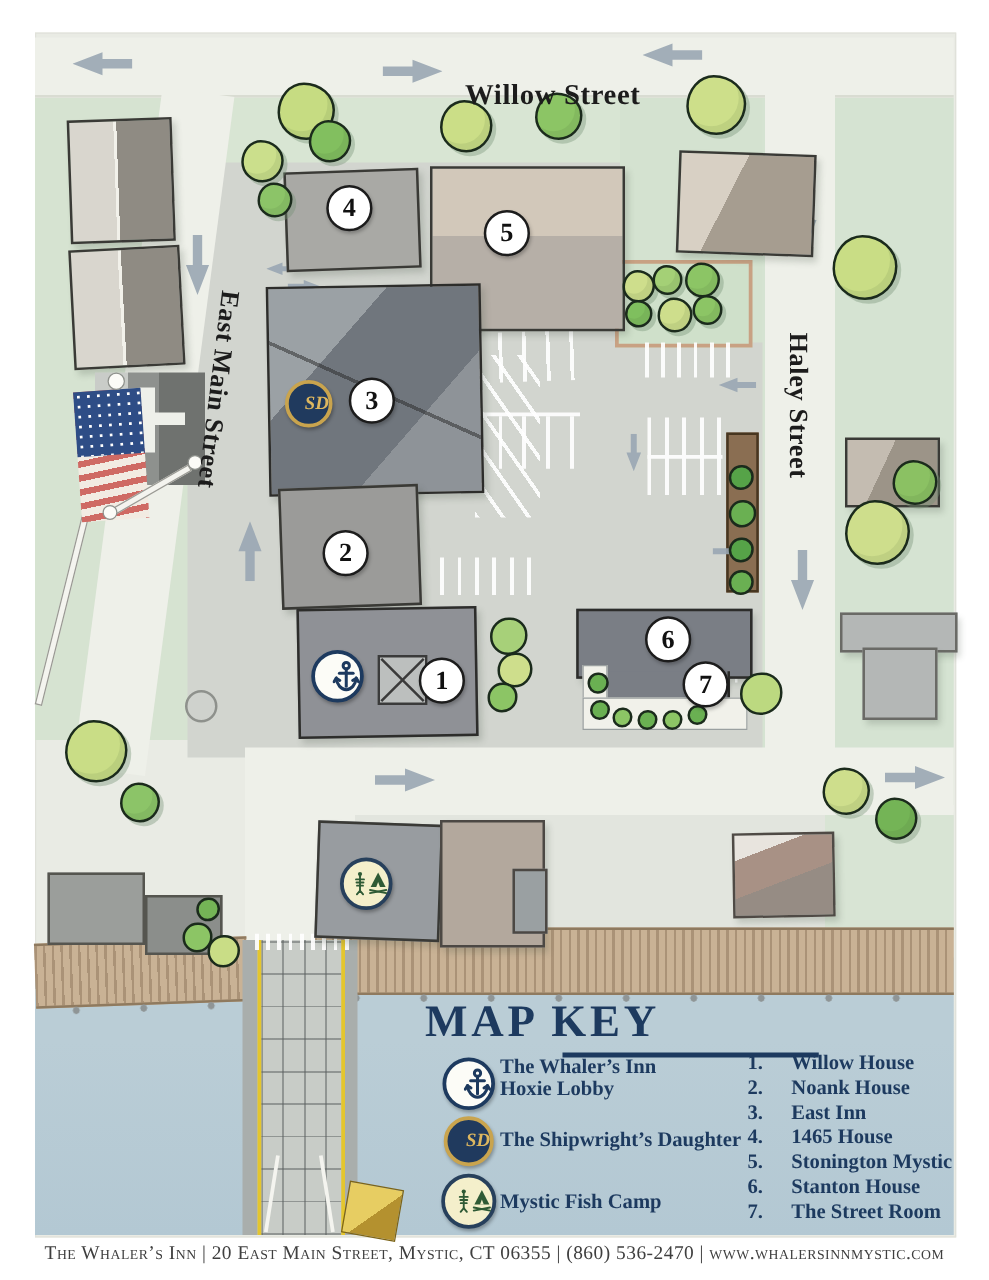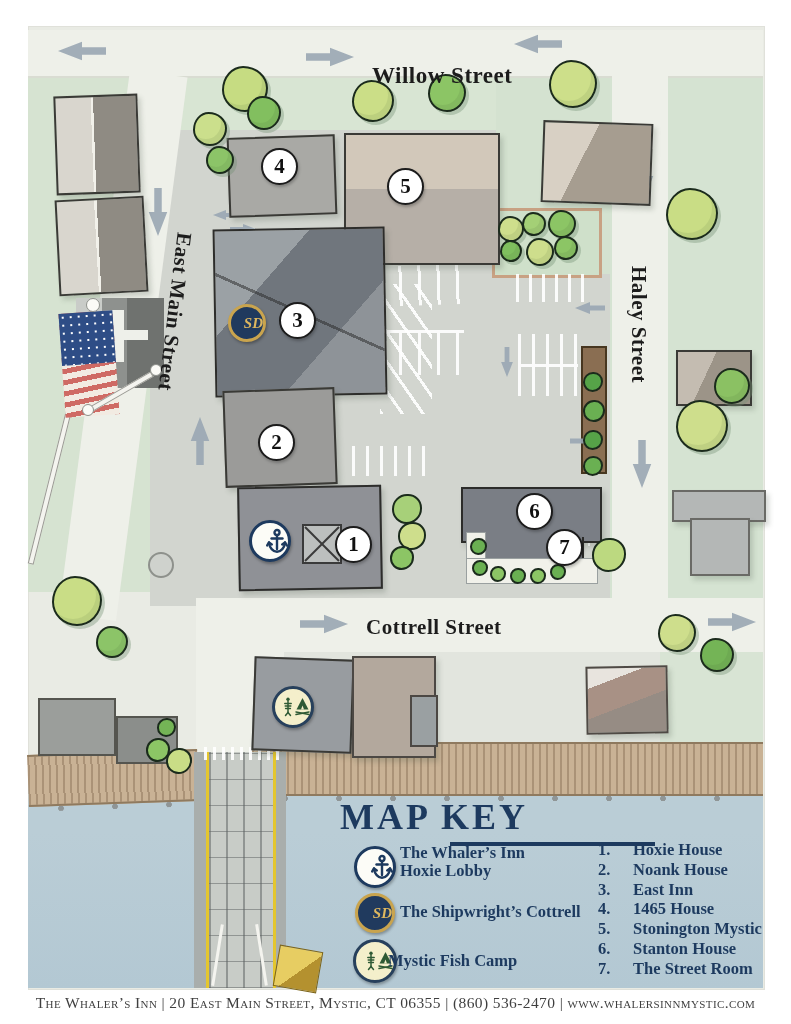--- a/index.html
+++ b/index.html
@@ -215,21 +215,20 @@
   <div class="marker" style="left:258px;top:424px;">2</div>
   <div class="marker" style="left:279px;top:302px;">3</div>
   <div class="marker" style="left:261px;top:148px;">4</div>
   <div class="marker" style="left:387px;top:168px;">5</div>
   <div class="marker" style="left:516px;top:493px;">6</div>
   <div class="marker" style="left:546px;top:529px;">7</div>
 
   <div class="street-label" style="left:372px;top:31px;font-size:23px;margin-top:32px;">Willow Street</div>
   <div class="street-label vert" style="left:162px;top:232px;transform:rotate(7deg);">East Main Street</div>
   <div class="street-label vert" style="left:626px;top:266px;">Haley Street</div>
-  <div class="street-label" style="left:366px;top:615px;">Cottrell Street</div>
 
   <div class="abs" style="left:340px;top:796px;width:424px;height:192px;">
     <div class="key-text" style="left:0;top:0;width:424px;text-align:left;font-size:36px;letter-spacing:3px;">MAP KEY</div>
     <div class="abs" style="left:110px;top:46px;width:205px;height:4px;background:#1d3a5f;"></div>
 
     <div class="badge anchor" style="left:14px;top:50px;width:42px;height:42px;">
       <svg width="22" height="26" viewBox="0 0 22 26">
         <g fill="none" stroke="#1d3a5f" stroke-width="2.4" stroke-linecap="round">
           <circle cx="11" cy="4.5" r="2.5"></circle>
           <line x1="11" y1="7.2" x2="11" y2="21"></line>
@@ -241,44 +240,44 @@
       </svg>
     </div>
     <div class="key-text" style="left:60px;top:48px;font-size:16.5px;line-height:18px;">
       <div>The Whaler’s Inn</div>
       <div>Hoxie Lobby</div>
     </div>
 
     <div class="badge sd" style="left:15px;top:97px;width:40px;height:40px;">
       <span>SD</span>
     </div>
-    <div class="key-text" style="left:60px;top:106px;font-size:16.5px;">The Shipwright’s Cottrell</div>
+    <div class="key-text" style="left:60px;top:106px;font-size:16.5px;">The Shipwright’s Daughter</div>
 
     <div class="badge fish" style="left:13px;top:143px;width:44px;height:44px;">
       <svg width="30" height="22" viewBox="0 0 30 22">
         <g stroke="#2e5a35" stroke-width="1.5" fill="none" stroke-linecap="round">
           <line x1="7" y1="5" x2="7" y2="16.5"></line>
           <line x1="3.8" y1="7.5" x2="10.2" y2="7.5"></line>
           <line x1="4.2" y1="10" x2="9.8" y2="10"></line>
           <line x1="4.6" y1="12.5" x2="9.4" y2="12.5"></line>
           <path d="M4.5 19.5 L7 16.5 L9.5 19.5"></path>
           <line x1="15" y1="18.5" x2="28" y2="16"></line>
           <line x1="15" y1="16" x2="28" y2="18.5"></line>
         </g>
         <circle cx="7" cy="3.2" r="1.7" fill="#2e5a35"></circle>
         <path d="M21.5 2 L27.5 13.5 L15.5 13.5 Z" fill="#2e5a35"></path>
         <path d="M20 13.5 L21.5 9.5 L23 13.5 Z" fill="#f4efcb"></path>
       </svg>
     </div>
-    <div class="key-text" style="left:48px;top:155px;font-size:16.5px;">Mystic Fish Camp</div>
+    <div class="key-text" style="left:60px;top:155px;font-size:16.5px;">Mystic Fish Camp</div>
 
     <div class="key-text" style="left:258px;top:46px;">
       <div class="key-row">
           <span class="num">1.</span>
-          <span>Hoxie House</span>
+          <span>Willow House</span>
         </div>
       <div class="key-row">
           <span class="num">2.</span>
           <span>Noank House</span>
         </div>
       <div class="key-row">
           <span class="num">3.</span>
           <span>East Inn</span>
         </div>
       <div class="key-row">

